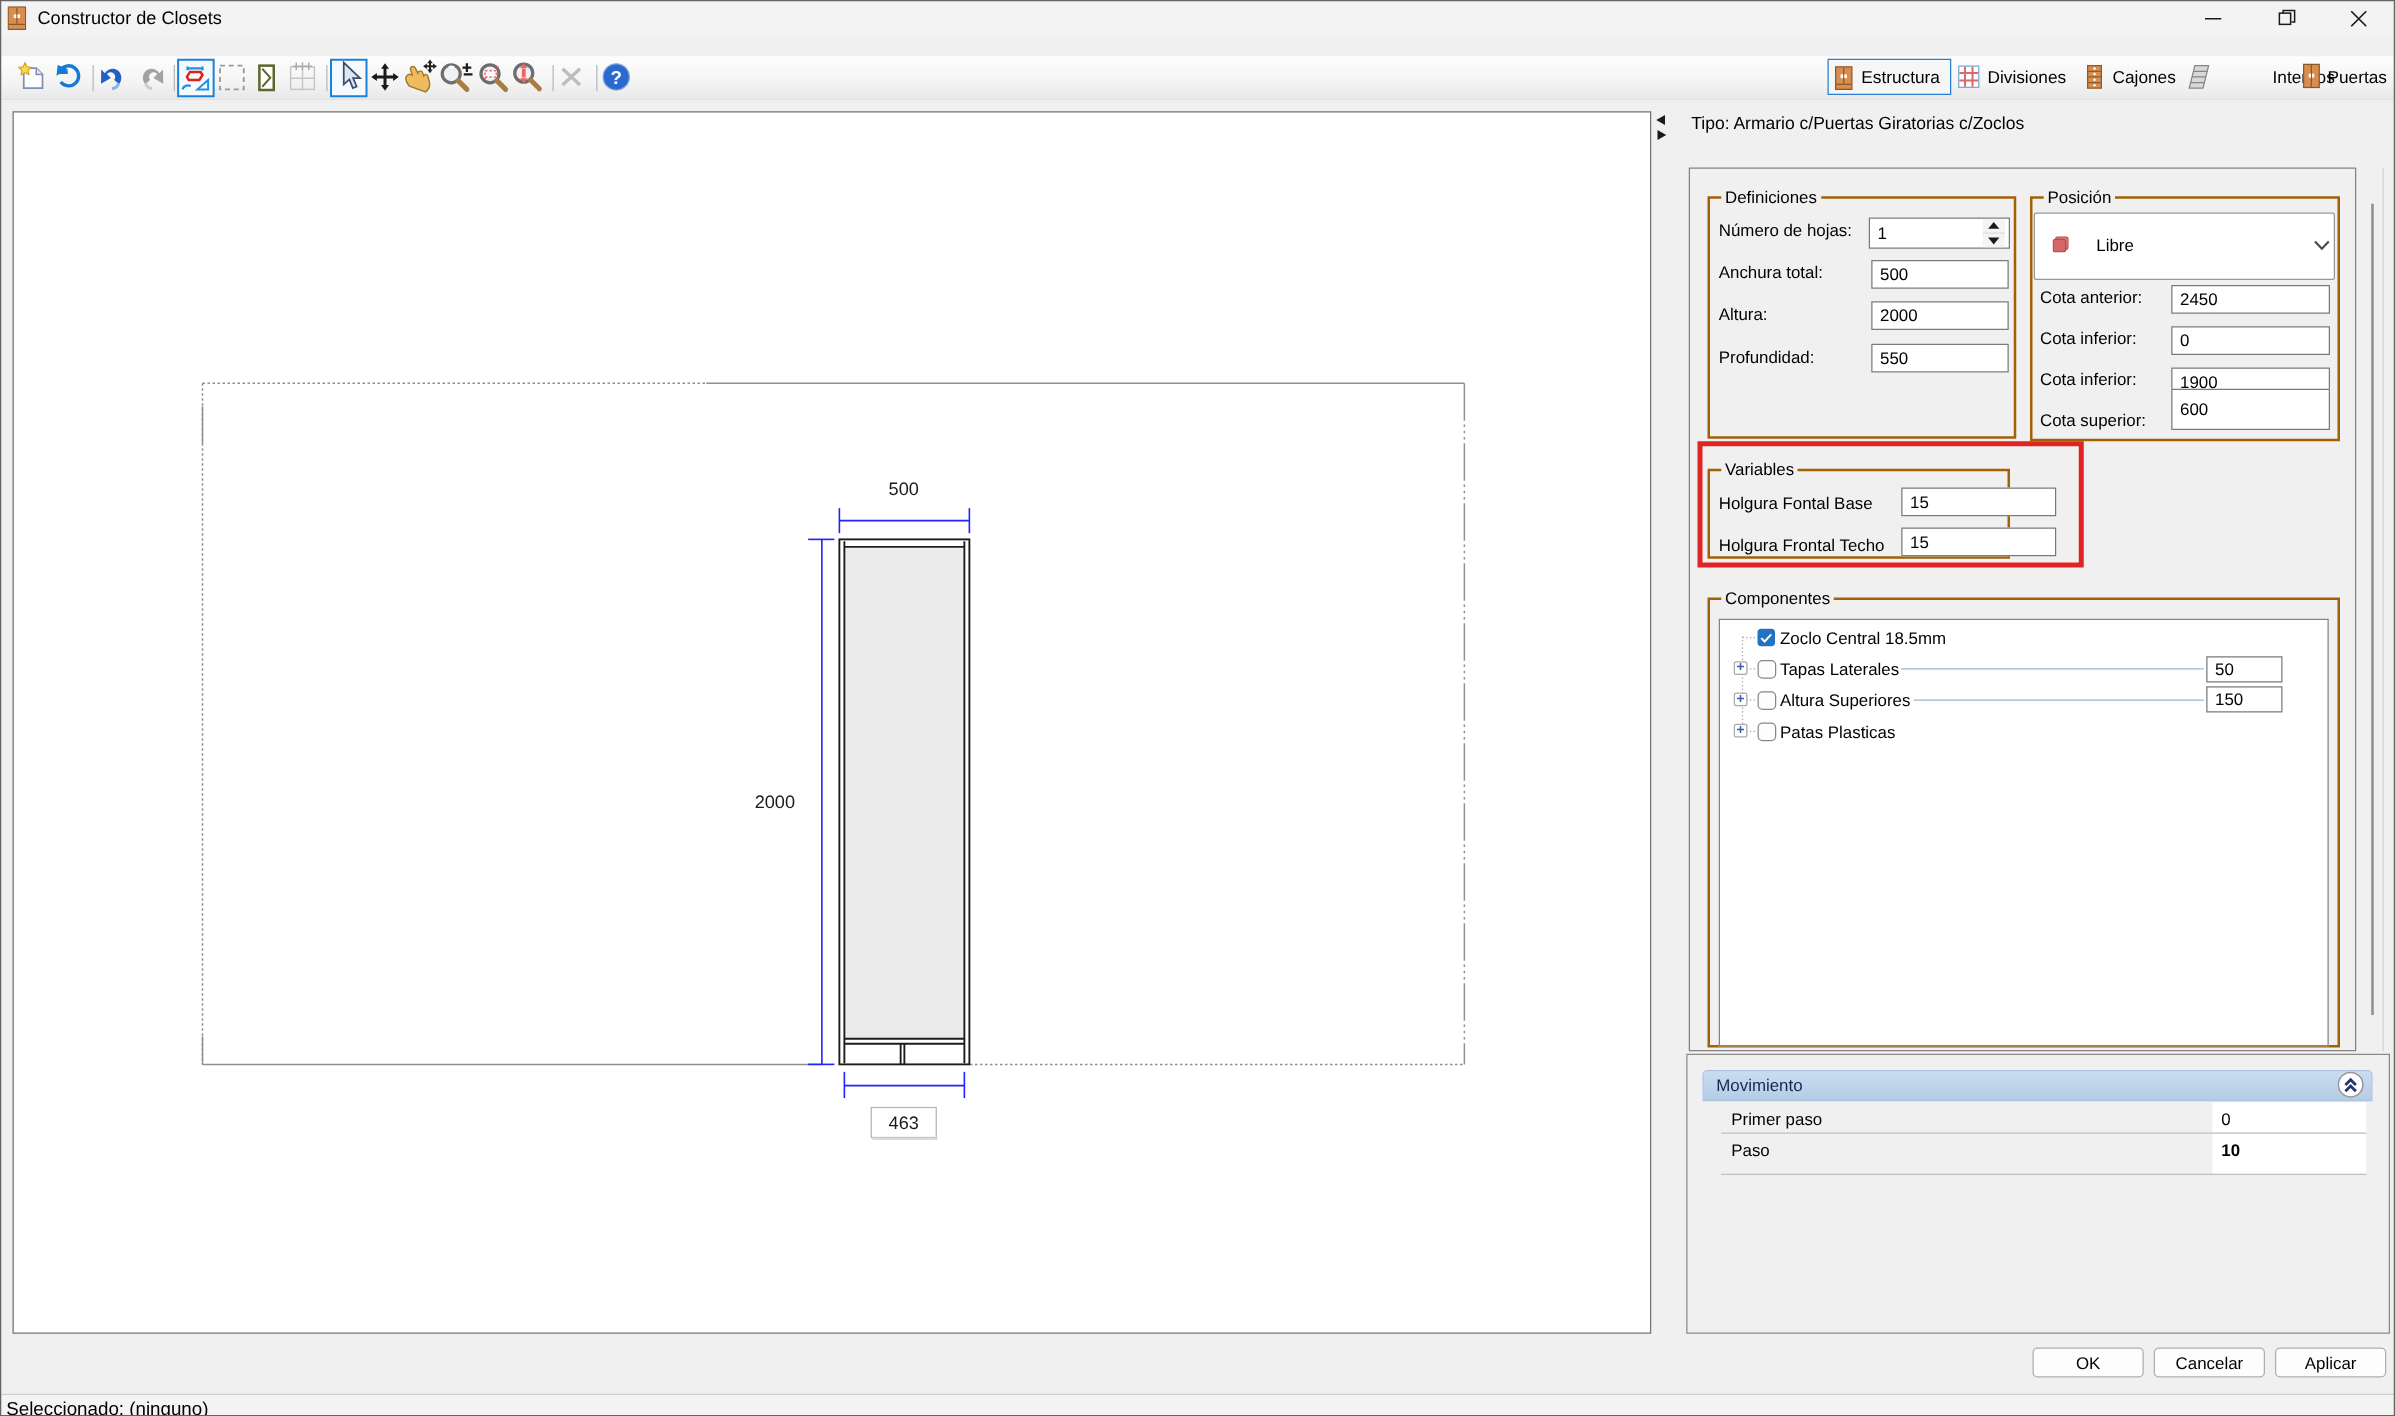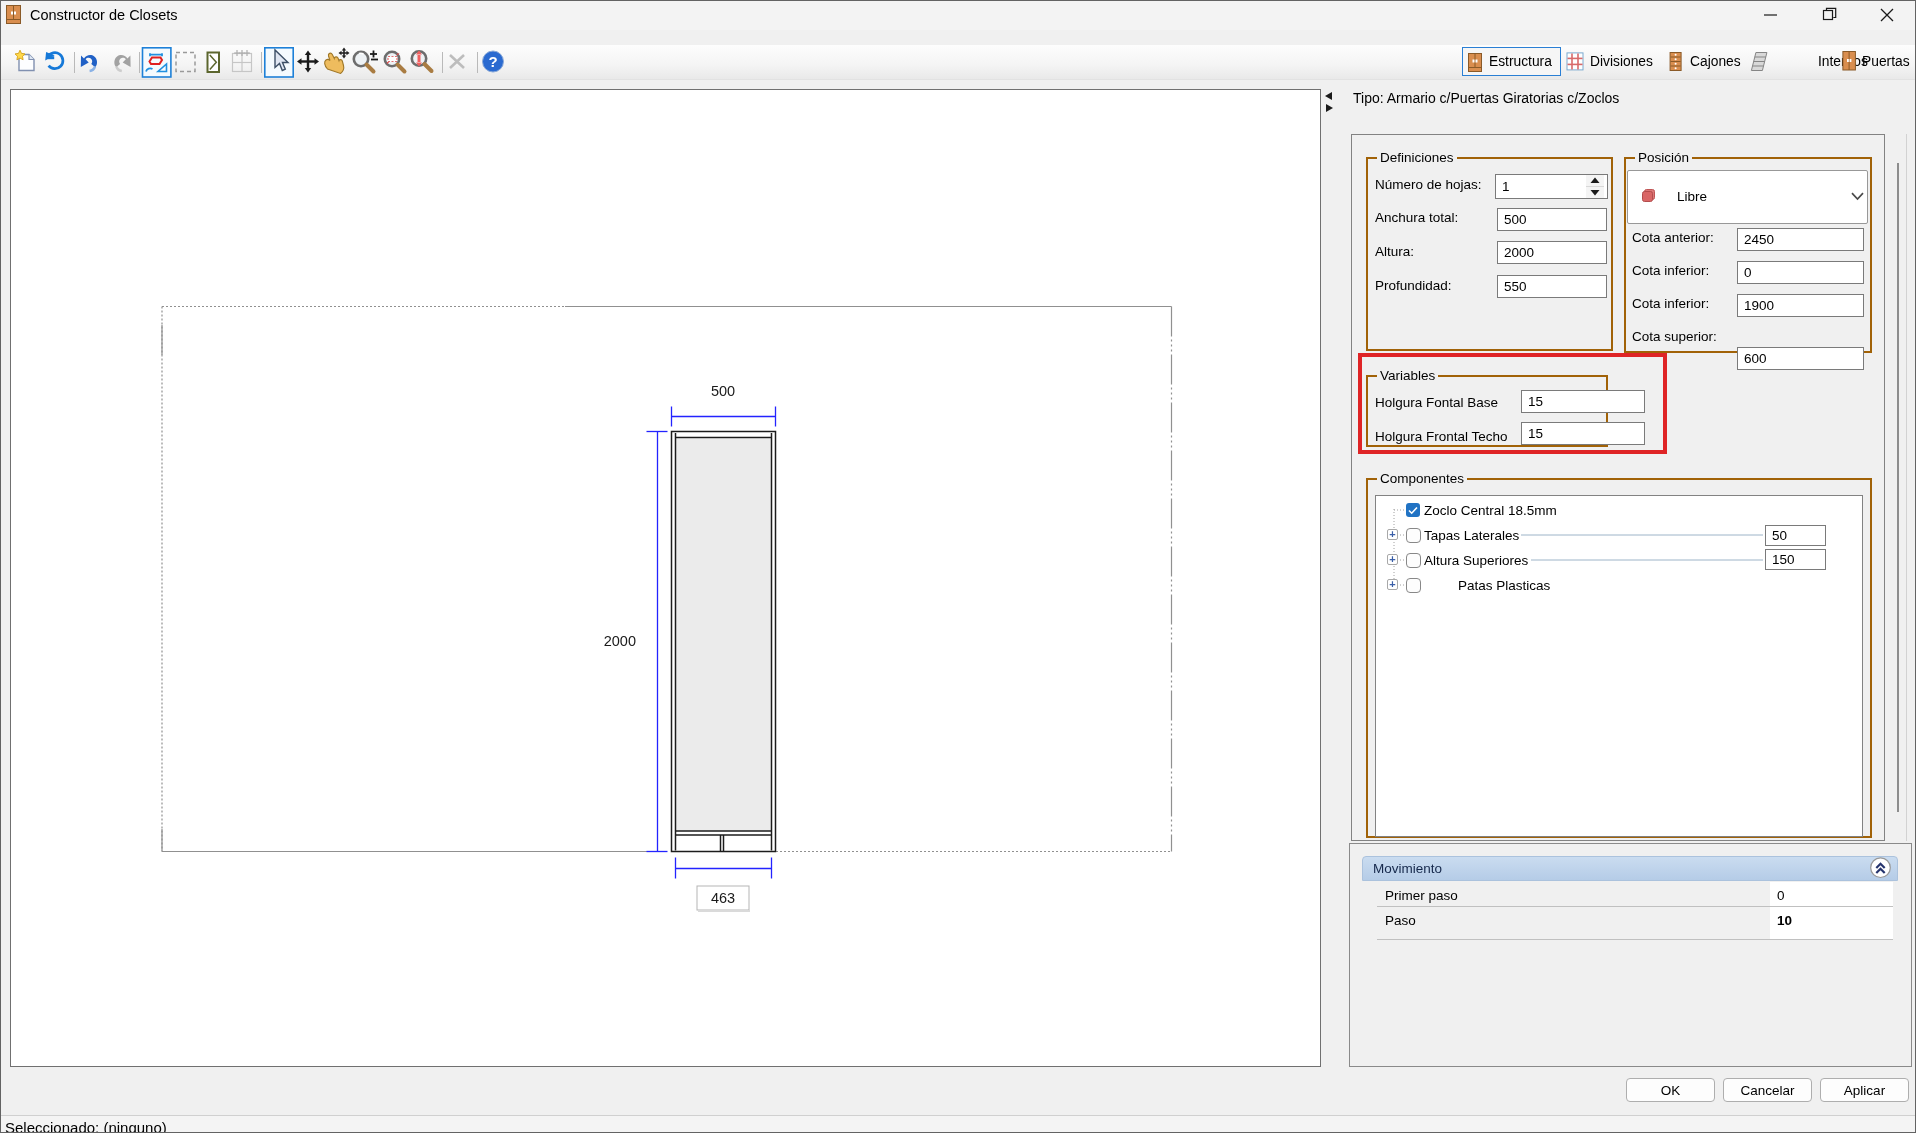--- a/index.html
+++ b/index.html
@@ -275,21 +275,21 @@
  <svg class="abs" style="left:1851px;top:192px;" width="13" height="9" viewBox="0 0 13 9">
   <path d="M1 1.2 L6.5 7 L12 1.2" fill="none" stroke="#4a4a4a" stroke-width="1.7"></path>
  </svg>
  <div class="abs lbl" style="left:1632px;top:230px;">Cota anterior:</div>
  <div class="tb" style="left:1737px;top:228px;width:127px;height:23px;">2450</div>
  <div class="abs lbl" style="left:1632px;top:263px;">Cota inferior:</div>
  <div class="tb" style="left:1737px;top:261px;width:127px;height:23px;">0</div>
  <div class="abs lbl" style="left:1632px;top:296px;">Cota inferior:</div>
  <div class="tb" style="left:1737px;top:294px;width:127px;height:23px;">1900</div>
  <div class="abs lbl" style="left:1632px;top:329px;">Cota superior:</div>
- <div class="tb" style="left:1737px;top:347px;width:127px;height:23px;">600</div>
+ <div class="tb" style="left:1737px;top:311px;width:127px;height:33px;">600</div>
 
  <div class="abs" style="left:1358px;top:353px;width:309px;height:101px;border:4px solid #df2426;"></div>
  <div class="grp" style="left:1366px;top:375px;width:242px;height:72px;">
       <span>Variables</span>
     </div>
  <div class="abs lbl" style="left:1375px;top:395px;">Holgura Fontal Base</div>
  <div class="tb" style="left:1521px;top:390px;width:124px;height:23px;">15</div>
  <div class="abs lbl" style="left:1375px;top:429px;">Holgura Frontal Techo</div>
  <div class="tb" style="left:1521px;top:422px;width:124px;height:23px;">15</div>
 
@@ -318,21 +318,21 @@
  <div class="plus" style="left:1387px;top:529px;">+</div>
  <div class="cb" style="left:1406px;top:528px;"></div>
  <div class="abs lbl" style="left:1424px;top:528px;">Tapas Laterales</div>
  <div class="tb" style="left:1765px;top:525px;width:61px;height:21px;">50</div>
  <div class="plus" style="left:1387px;top:554px;">+</div>
  <div class="cb" style="left:1406px;top:553px;"></div>
  <div class="abs lbl" style="left:1424px;top:553px;">Altura Superiores</div>
  <div class="tb" style="left:1765px;top:549px;width:61px;height:21px;">150</div>
  <div class="plus" style="left:1387px;top:579px;">+</div>
  <div class="cb" style="left:1406px;top:578px;"></div>
- <div class="abs lbl" style="left:1424px;top:578px;margin-left:34px;">Patas Plasticas</div>
+ <div class="abs lbl" style="left:1424px;top:578px;">Patas Plasticas</div>
 </div>
 
 <div class="abs" style="left:1897px;top:163px;width:2px;height:649px;background:#8d8d8d;"></div>
 <div class="abs" style="left:1906px;top:134px;width:1px;height:707px;background:#d2d2d2;"></div>
 
 <div id="movimiento">
  <div class="abs" style="left:1349px;top:843px;width:563px;height:224px;border:1px solid #8a8a8a;background:#f0f0f0;"></div>
  <div class="abs" style="left:1362px;top:856px;width:536px;height:25px;background:linear-gradient(#cadcf0,#b5cce7);border-radius:4px 4px 0 0;border:1px solid #abc2dd;"></div>
  <div class="abs lbl" style="left:1373px;top:861px;color:#15284b;">Movimiento</div>
  <svg class="abs" style="left:1870px;top:857px;" width="22" height="22" viewBox="0 0 22 22">

